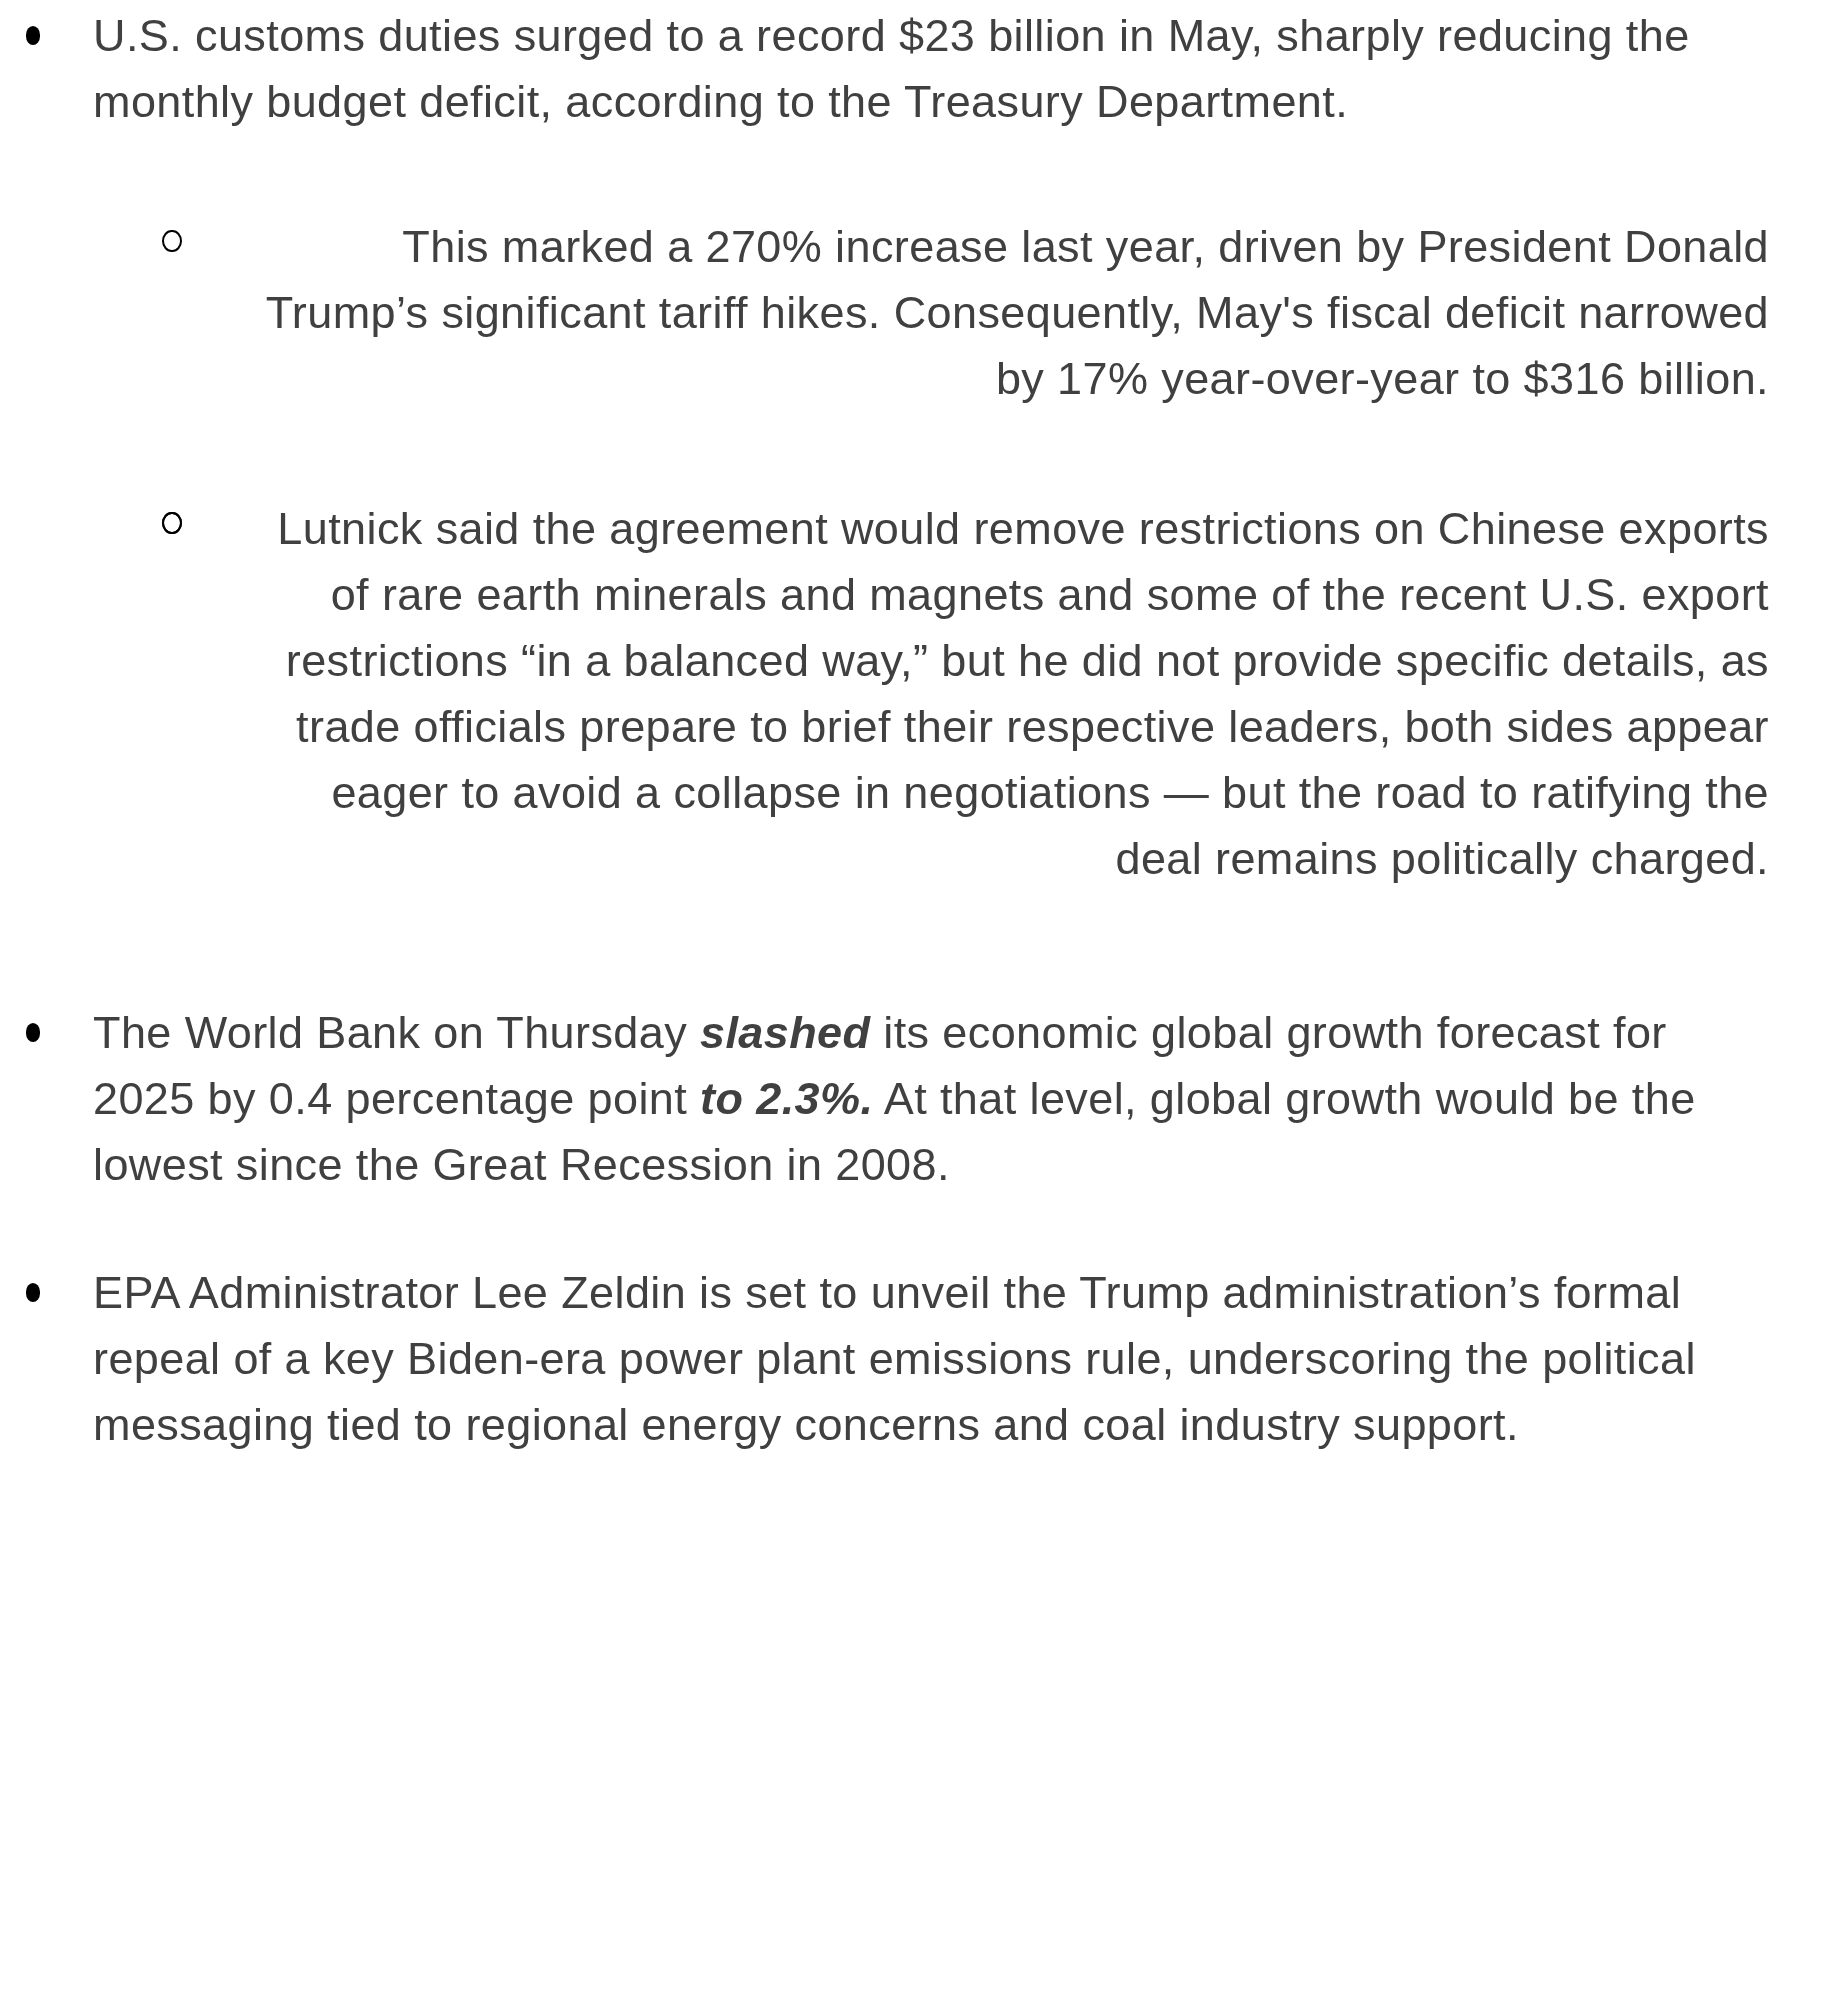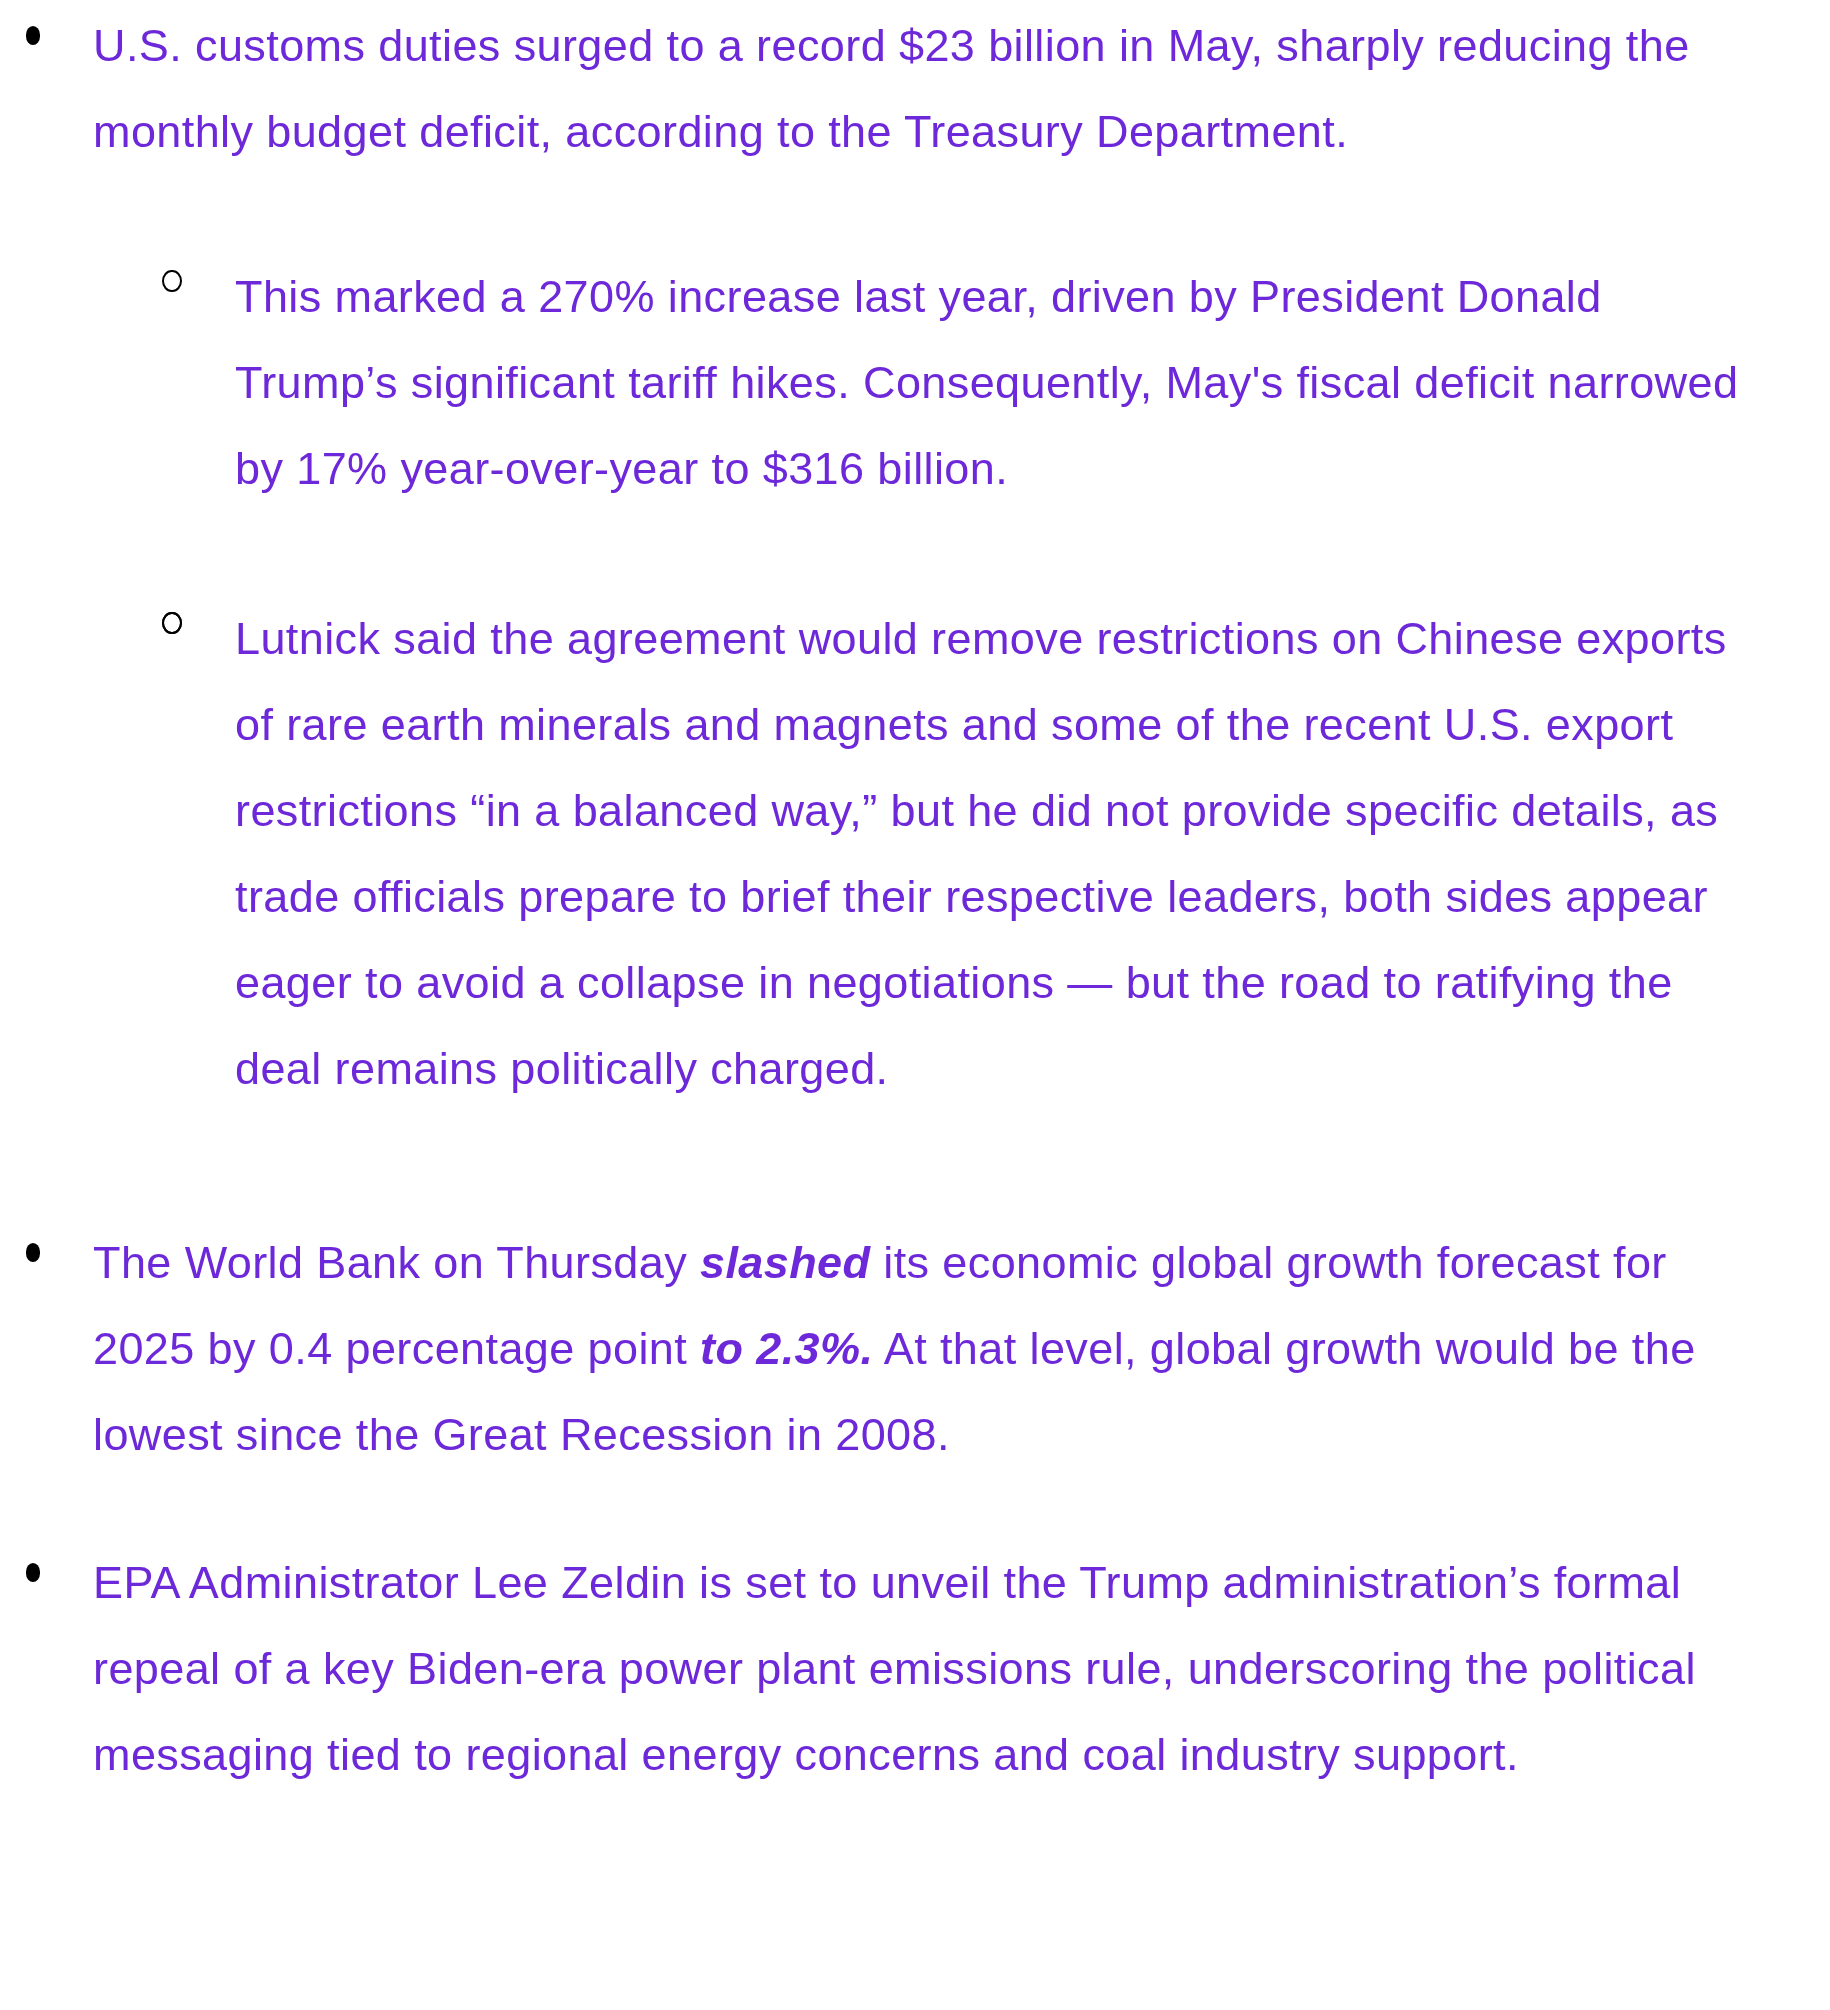--- a/index.html
+++ b/index.html
@@ -17,26 +17,26 @@
   .doc {
     padding-top: 2.9px;
     width: 1831px;
   }
   .li {
     position: relative;
   }
   .li p {
     margin: 0;
     font-size: 45px;
-    line-height: 86px;
+    line-height: 66px;
     letter-spacing: 0.4px;
-    color: #6d28d9;
+    color: #404040;
   }
   .l1 { padding-left: 93px; }
-  .l2 { padding-left: 235px; }
+  .l2 { padding-left: 235px; text-align: right; }
   .l1 p { max-width: 1671px; }
   .l2 p { max-width: 1534px; }
 
   .bullet-dot {
     position: absolute;
     left: 25.5px;
     top: 23.5px;
     width: 14.7px;
     height: 18.6px;
     background: #000000;

